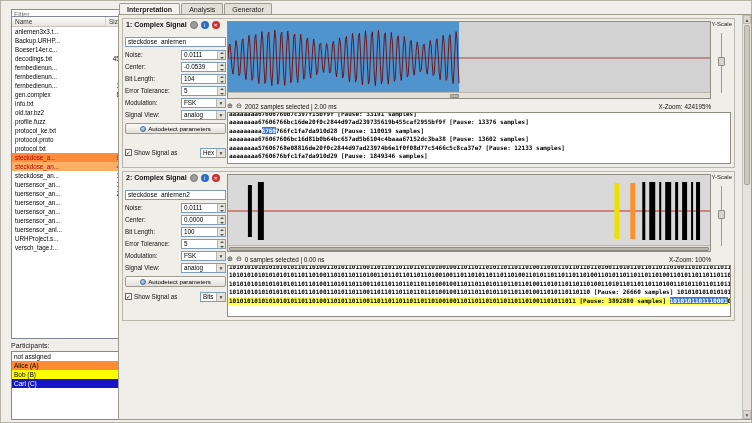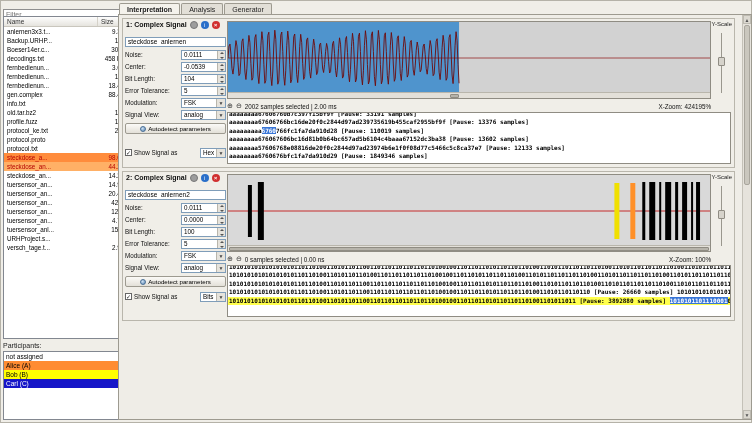--- a/index.html
+++ b/index.html
@@ -1,20 +1,20 @@
 <!DOCTYPE html>
 <html><head>
 <meta charset="utf-8">
 <style>
   * { margin:0; padding:0; box-sizing:border-box; }
   html,body { width:752px; height:423px; overflow:hidden; font-family:"Liberation Sans",sans-serif; background:#ffffff; }
   .window { position:absolute; left:0; top:0; width:752px; height:423px; background:#f0eee8; border:1px solid #b5b2a8; }
 
   
-  .sidebar { position:absolute; left:2px; top:2px; width:132px; bottom:2px; }
+  .sidebar { position:absolute; left:10px; top:2px; width:132px; bottom:2px; }
   .filter-input { width:100%; height:11px; border:1px solid #8f8f8f; background:#fff; font-size:7px; padding:0 2px; font-family:"Liberation Sans",sans-serif; color:#555; }
   .file-table { position:absolute; left:0; top:13px; right:0; height:323px; background:#fff; border:1px solid #828790; overflow:hidden; }
   .file-header { display:flex; height:10px; background:linear-gradient(#fdfdfd,#e6e4de); border-bottom:1px solid #c9c6bd; font-size:6.5px; line-height:10px; color:#333; }
   .file-header .fname { flex:1; padding-left:3px; border-right:1px solid #d5d2c9; }
   .file-header .fsize { width:36px; padding-left:3px; }
   .frow { display:flex; height:9px; line-height:9px; font-size:6.3px; color:#000; cursor:default; }
   .frow .fname { flex:1; padding-left:3px; white-space:nowrap; overflow:hidden; }
   .frow .fsize { width:36px; text-align:right; padding-right:2px; white-space:nowrap; }
   .participants-label { position:absolute; left:0; top:339px; font-size:7px; color:#222; }
   .plist { position:absolute; left:0; top:348px; right:0; bottom:0; background:#fff; border:1px solid #828790; overflow:hidden; }

